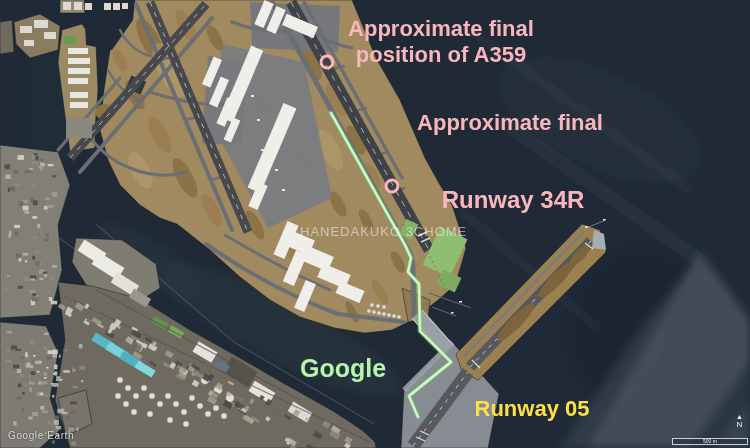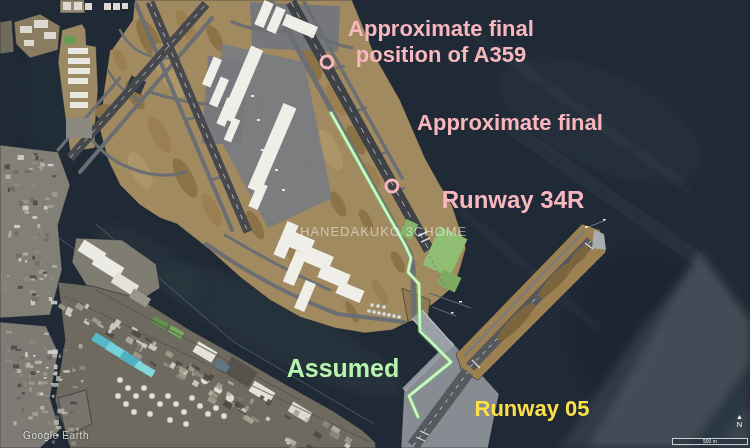--- a/index.html
+++ b/index.html
@@ -619,21 +619,21 @@
 
   <g id="g-anno">
         <polyline points="331,113 388,215 405,245 411,258 408,272 419,284 420,331 451,362 409,396 418,417" fill="none" stroke="#6faf6f" stroke-width="5.5" opacity="0.35" stroke-linejoin="round" stroke-linecap="round"></polyline>
         <polyline points="331,113 388,215 405,245 411,258 408,272 419,284 420,331 451,362 409,396 418,417" fill="none" stroke="#b7f4ae" stroke-width="3" opacity="0.95" stroke-linejoin="round" stroke-linecap="round"></polyline>
         <polyline points="331,113 388,215 405,245 411,258 408,272 419,284 420,331 451,362 409,396 418,417" fill="none" stroke="#e7ffe4" stroke-width="1.2" opacity="0.7" stroke-linejoin="round" stroke-linecap="round"></polyline>
       </g>
 </svg>
 
 <div class="place-label" style="left:256px;top:224px;">HANEDAKUKO 3CHOME</div>
 
-<div class="watermark" style="left:23px;top:430px;">Google Earth</div>
+<div class="watermark" style="left:8px;top:430px;">Google Earth</div>
 
 <div class="scalebar" style="left:672px;top:438px;width:74px;">
   <span>500 m</span>
 </div>
 
 <div class="northbox" style="left:736px;top:413px;">
   <div style="font-size:7px;">▲</div>
   <div>N</div>
 </div>
 
@@ -644,19 +644,19 @@
 <div class="anno-label" id="lbl-dh8c" style="left: 510px; top: 110px; font-size: 22px; color: rgb(248, 182, 189);">
   <div>Approximate final</div>
 </div>
 <div class="anno-label" id="lbl-r34r" style="left: 513px; top: 186px; font-size: 24px; color: rgb(248, 182, 189);">
   <div>Runway 34R</div>
 </div>
 <div class="anno-label" id="lbl-r05" style="left: 532px; top: 396px; font-size: 22px; color: #fde047;">
   <div>Runway 05</div>
 </div>
 <div class="anno-label" id="lbl-taxi" style="left: 343px; top: 354px; font-size: 25px; color: rgb(183, 244, 174);">
-  <div>Assumed</div>
+  <div>Google</div>
 </div>
 
 <div class="ring-marker" id="mk-a359" style="left: 327px; top: 62px; width: 9px; height: 9px; border: 3px solid rgb(248, 182, 189);"></div>
 <div class="ring-marker" id="mk-dh8c" style="left: 392px; top: 186px; width: 9px; height: 9px; border: 3px solid rgb(248, 182, 189);"></div>
 
 </div>
 
 </body></html>

